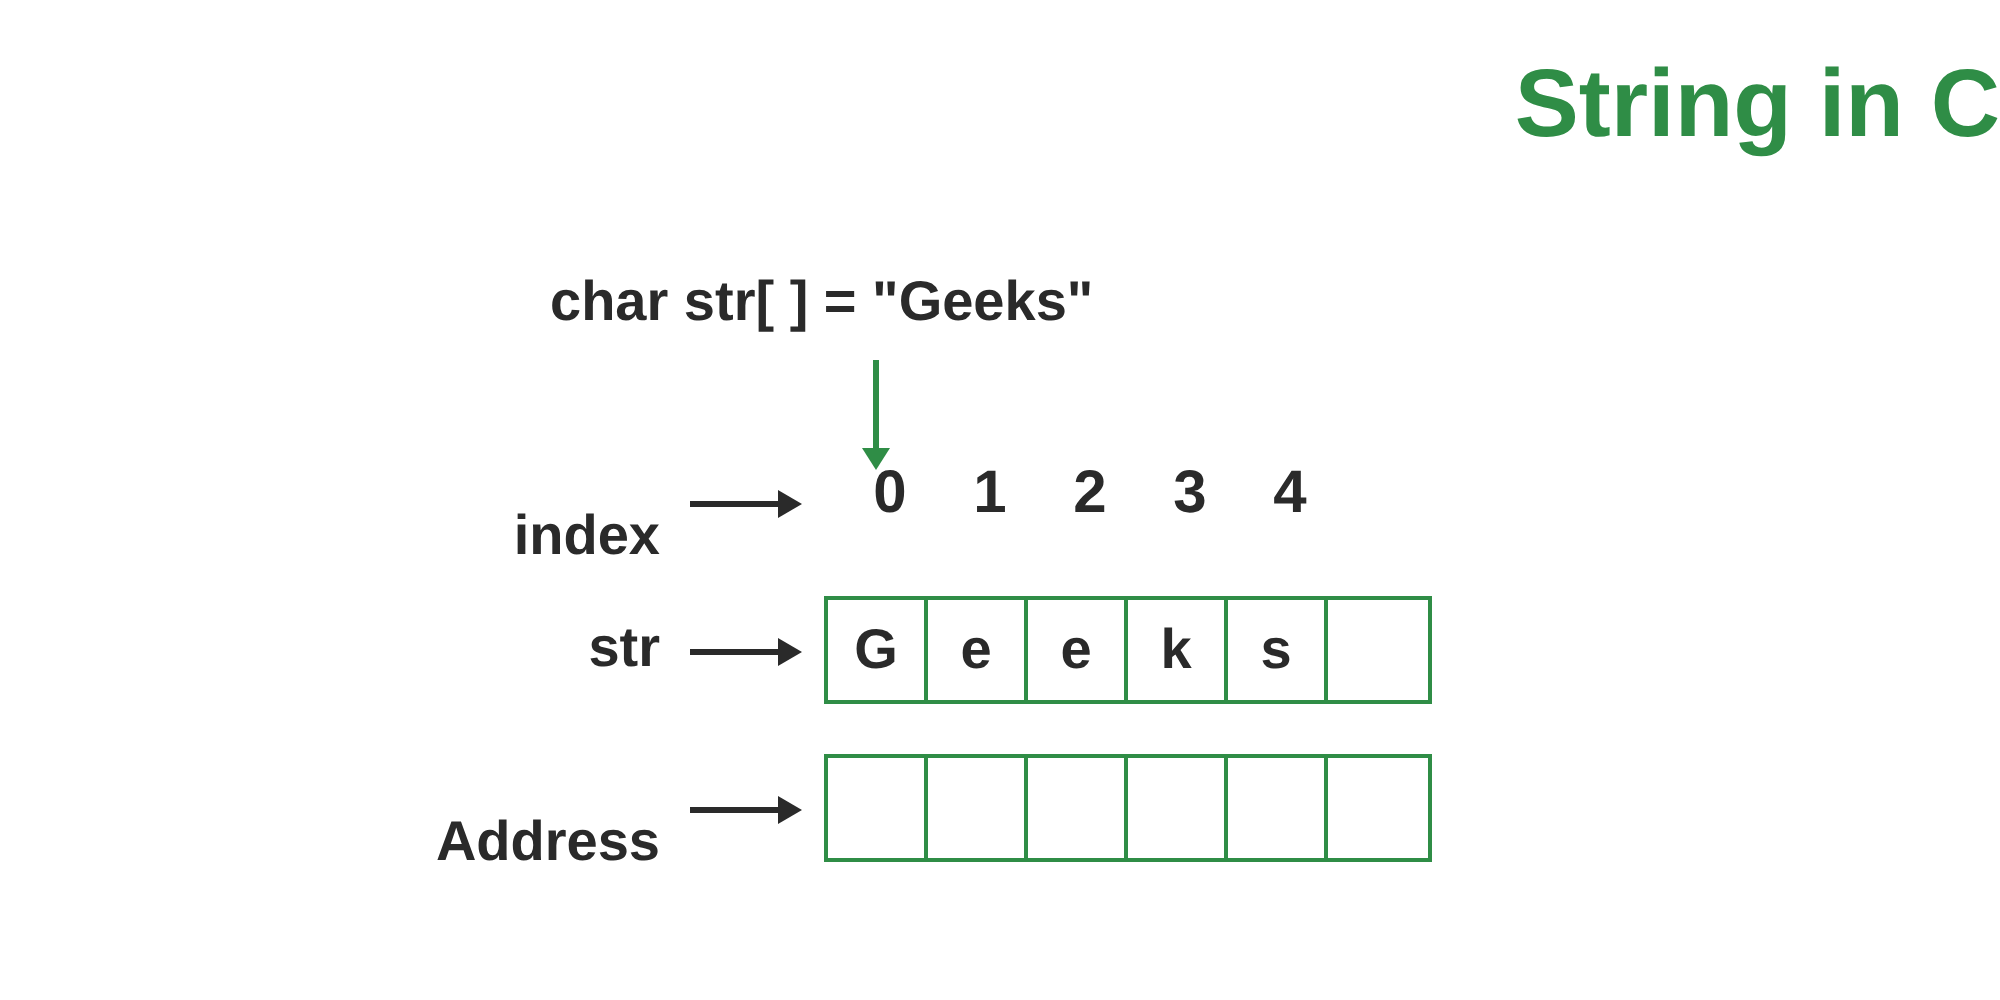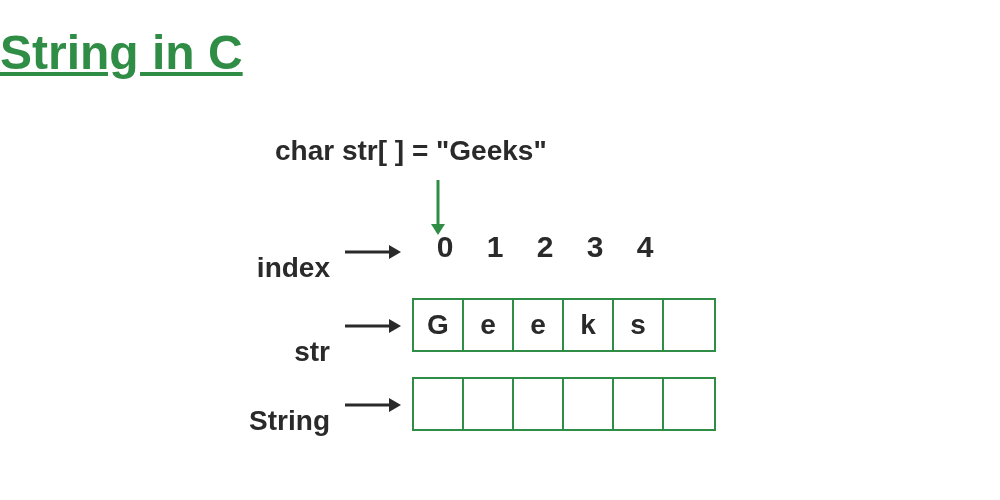--- a/index.html
+++ b/index.html
@@ -8,25 +8,24 @@
       height: 500px;
       background: #fff;
       font-family: 'Segoe UI', Arial, sans-serif;
       position: relative;
     }
     .title {
       position: absolute;
       top: 25px;
       left: 0;
       width: 100%;
-      text-align: left;
+      text-align: right;
       font-size: 48px;
       font-weight: 800;
       color: #2f8d46;
-      text-decoration: underline;
     }
     .declaration {
       position: absolute;
       top: 135px;
       left: 275px;
       font-size: 28px;
       font-weight: 700;
       color: #2a2a2a;
     }
     .down-arrow-wrap {
@@ -36,21 +35,21 @@
     }
     .label {
       position: absolute;
       font-size: 28px;
       font-weight: 700;
       color: #2a2a2a;
       text-align: right;
       margin-top: 20px;
     }
     .label-index { top: 232px; left: 220px; width: 110px; }
-    .label-str   { top: 316px; left: 220px; width: 110px; }
+    .label-str   { top: 288px; left: 220px; width: 110px; }
     .label-addr  { top: 385px; left: 180px; width: 150px; }
     .arrow-right {
       position: absolute;
     }
     .arrow-index { top: 244px; left: 345px; }
     .arrow-str   { top: 318px; left: 345px; }
     .arrow-addr  { top: 397px; left: 345px; }
     .index-row {
       position: absolute;
       top: 230px;
@@ -122,21 +121,21 @@
 </div>
 <div class="box-row box-row-str">
   <div class="cell">G</div>
   <div class="cell">e</div>
   <div class="cell">e</div>
   <div class="cell">k</div>
   <div class="cell">s</div>
   <div class="cell"></div>
 </div>
 
-<div class="label label-addr">String</div>
+<div class="label label-addr">Address</div>
 <div class="arrow-right arrow-addr">
   <svg width="58" height="16">
     <line x1="0" y1="8" x2="46" y2="8" stroke="#2a2a2a" stroke-width="3"></line>
     <polygon points="44,1 44,15 56,8" fill="#2a2a2a"></polygon>
   </svg>
 </div>
 <div class="box-row box-row-addr">
   <div class="cell"></div>
   <div class="cell"></div>
   <div class="cell"></div>

